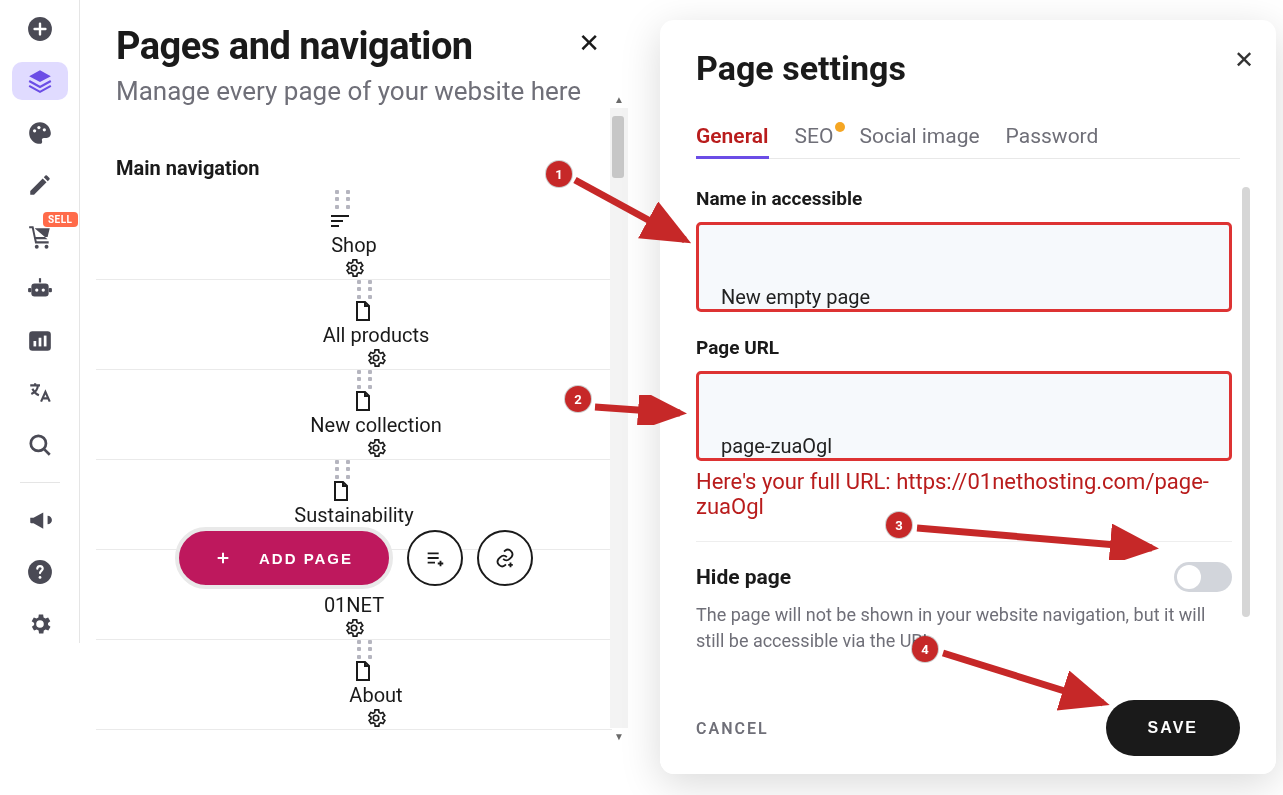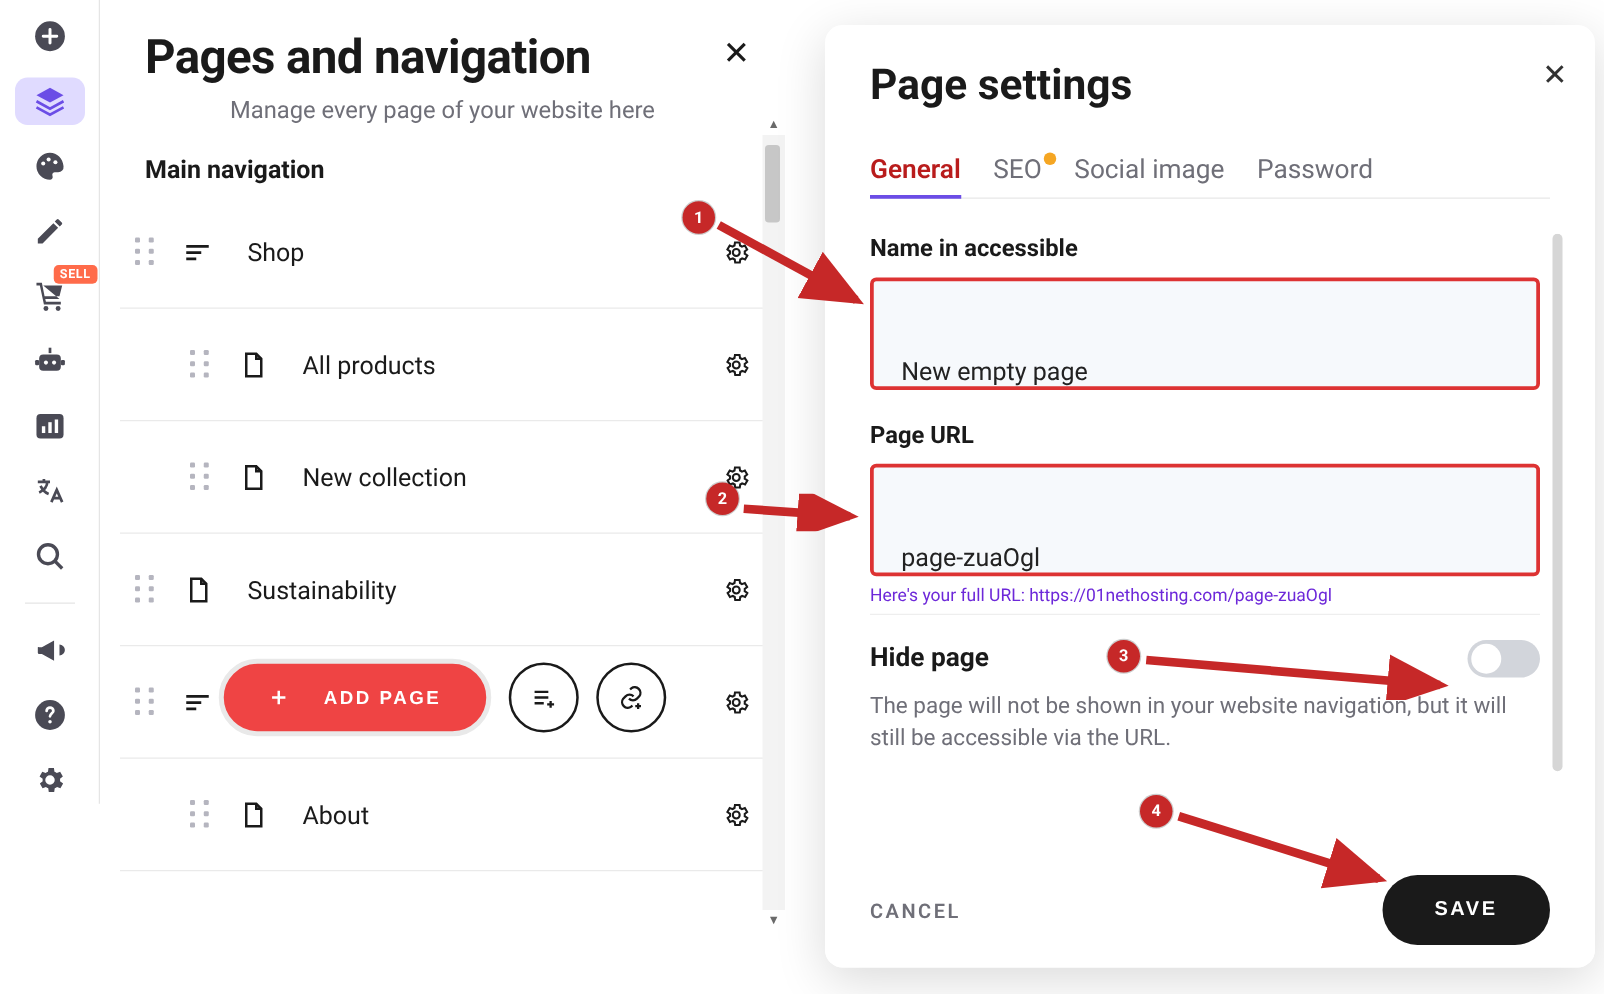--- a/index.html
+++ b/index.html
@@ -45,52 +45,53 @@
 
 .pages-panel {
   position: absolute;
   left: 80px; top: 0;
   width: 548px; height: 603px;
   background: #fff;
   padding: 24px 0 0 0;
 }
 .pages-header { padding: 0 36px; position: relative; }
 .pages-title { font-size: 38px; font-weight: 700; margin-bottom: 8px; letter-spacing: -0.5px;}
-.pages-sub { font-size: 19px; color: #6f6f78; margin-bottom: 24px; text-align: center; }
+.pages-sub { font-size: 26px; color: #6f6f78; margin-bottom: 50px; }
 .close-x {
   position: absolute; right: 28px; top: 6px;
   font-size: 26px; cursor: pointer; color: #1a1a1a; line-height: 1;
 }
 .section-label { font-size: 20px; font-weight: 700; padding: 0 36px; margin-bottom: 10px; }
 
 .nav-list { padding: 0 16px; }
 .nav-row {
   display: flex; align-items: center;
   height: 90px;
   border-bottom: 1px solid #eaeaea;
   padding: 0 12px;
+  flex-direction: column;
 }
 .nav-row.child { padding-left: 56px; }
 .drag-dots {
   width: 18px; height: 24px;
   display: grid; grid-template-columns: 1fr 1fr; gap: 3px;
   margin-right: 20px; cursor: grab;
 }
 .drag-dots span { width: 4px; height: 4px; background: #b5b5bf; border-radius: 1px; }
 .row-type-icon { width: 24px; height: 24px; margin-right: 28px; color:#1a1a1a; flex-shrink:0;}
 .row-label { font-size: 20px; flex: 1; }
 .row-gear { width: 22px; height: 22px; cursor: pointer; flex-shrink:0;}
 
 .add-page-bar {
   position: absolute; bottom: 14px; left: 0; right: 0;
   display: flex; align-items: center; justify-content: center; gap: 14px;
   padding: 0 36px;
 }
 .add-page-btn {
-  background: #ef4444; color: #fff;
+  background: #be185d; color: #fff;
   border: 4px solid #e9e9e9;
   border-radius: 60px;
   height: 62px; padding: 0 36px;
   display: flex; align-items: center; gap: 28px;
   font-weight: 700; letter-spacing: 2px; font-size: 15px;
   cursor: pointer;
 }
 .circ-btn {
   width: 56px; height: 56px; border-radius: 50%;
   border: 2px solid #1a1a1a; background:#fff;
@@ -127,21 +128,21 @@
 
 .field-label { font-size:19px; font-weight:700; margin-bottom:12px;}
 .input-box {
   width: 536px; height: 90px;
   border: 3px solid #d33; border-radius:5px;
   background:#f6f9fc;
   display:flex; align-items:flex-end; padding: 0 22px;
   font-size:20px; color:#222;
   margin-bottom: 24px;
 }
-.url-hint { font-size:14px; color:#6d28d9; margin-top:-16px; margin-bottom:6px;}
+.url-hint { font-size:22px; color:#b91c1c; margin-top:-16px; margin-bottom:22px;}
 .divider { height:1px; background:#eee; width:536px; margin-bottom: 20px;}
 .toggle-row { display:flex; align-items:center; justify-content:space-between; width:536px; margin-bottom:10px;}
 .toggle-row h3 { font-size:21px; font-weight:700;}
 .toggle {
   width:58px; height:30px; border-radius:30px; background:#d2d5db; position:relative; cursor:pointer;
 }
 .toggle-knob { position:absolute; left:3px; top:3px; width:24px; height:24px; border-radius:50%; background:#fff;}
 .hide-desc { font-size:18px; color:#6f6f78; width:520px; line-height:1.45;}
 
 .modal-footer {

